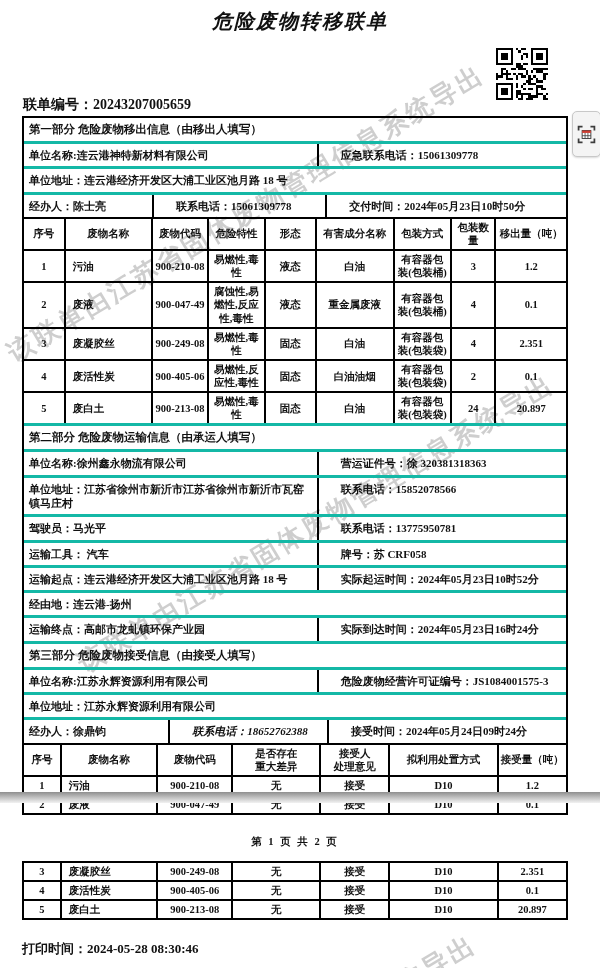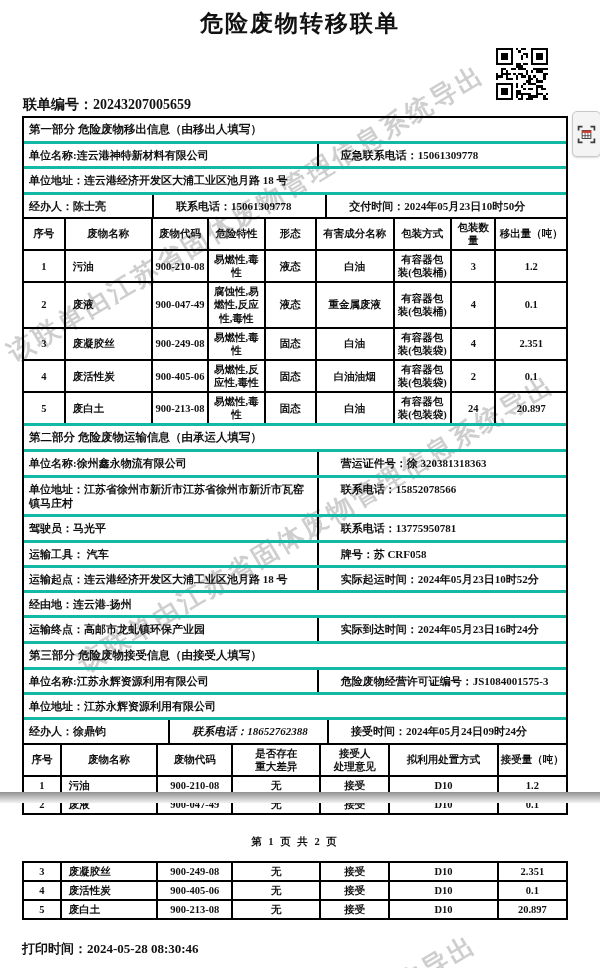--- a/index.html
+++ b/index.html
@@ -6,22 +6,22 @@
   .page{position:relative;width:600px;height:968px;overflow:hidden;background:#ffffff;
         font-family:"Liberation Serif","DejaVu Serif",serif;color:#111;font-weight:bold;}
   
   .wm{position:absolute;white-space:nowrap;font-size:26px;letter-spacing:3px;
       color:rgba(138,138,138,0.42);transform-origin:left center;transform:rotate(-31deg);
       z-index:0;pointer-events:none;font-weight:bold;}
   .wm1{left:10px;top:338px;}
   .wm2{left:80px;top:648px;}
   .wm3{left:2px;top:1208px;}
   
-  .title{position:absolute;top:8px;left:0;width:100%;text-align:center;font-size:23px;
-         letter-spacing:2px;z-index:2;}
+  .title{position:absolute;top:8px;left:0;width:100%;text-align:center;font-size:20px;
+         letter-spacing:2px;z-index:2;font-style:italic;}
   .manifest{position:absolute;left:23px;top:96px;font-size:14px;z-index:2;}
   .qr{position:absolute;left:496px;top:48px;z-index:2;}
   
   .content{position:absolute;left:22px;top:116px;width:546px;z-index:1;}
   .docbox{border:2px solid #000;background:transparent;}
   .row{display:flex;border-top:3px solid #14b8a6;}
   .docbox > .row:first-child{border-top:none;}
   .cell{padding:4px 5px;font-size:11px;line-height:1.3;flex:1 1 auto;}
   .cell + .cell{border-left:2px solid #000;padding-left:22px;}
   .sec-h{font-size:11.5px;padding:4px 5px;}

